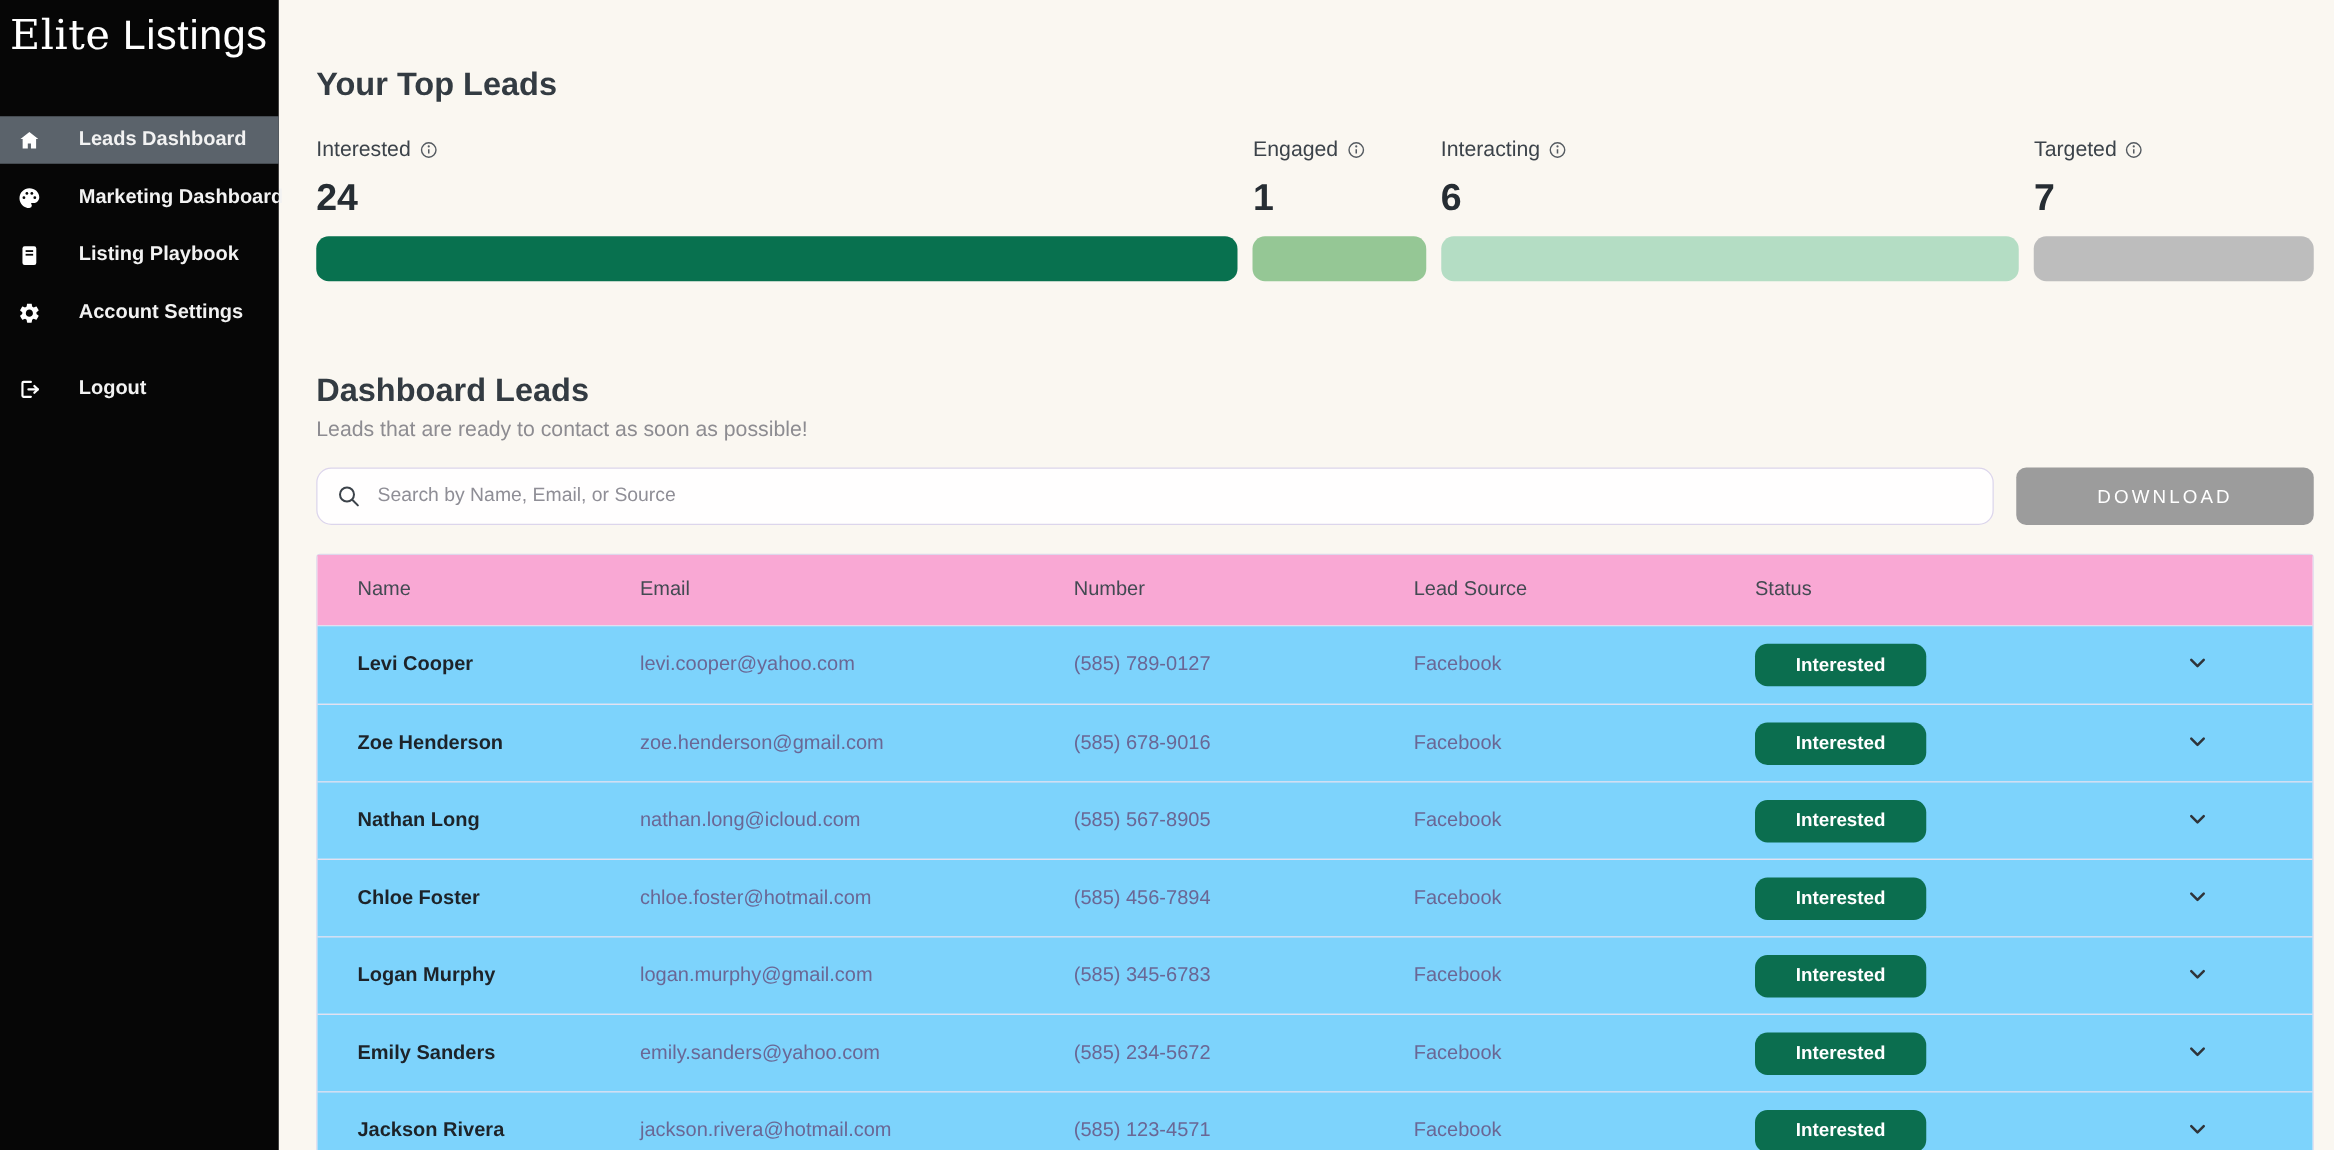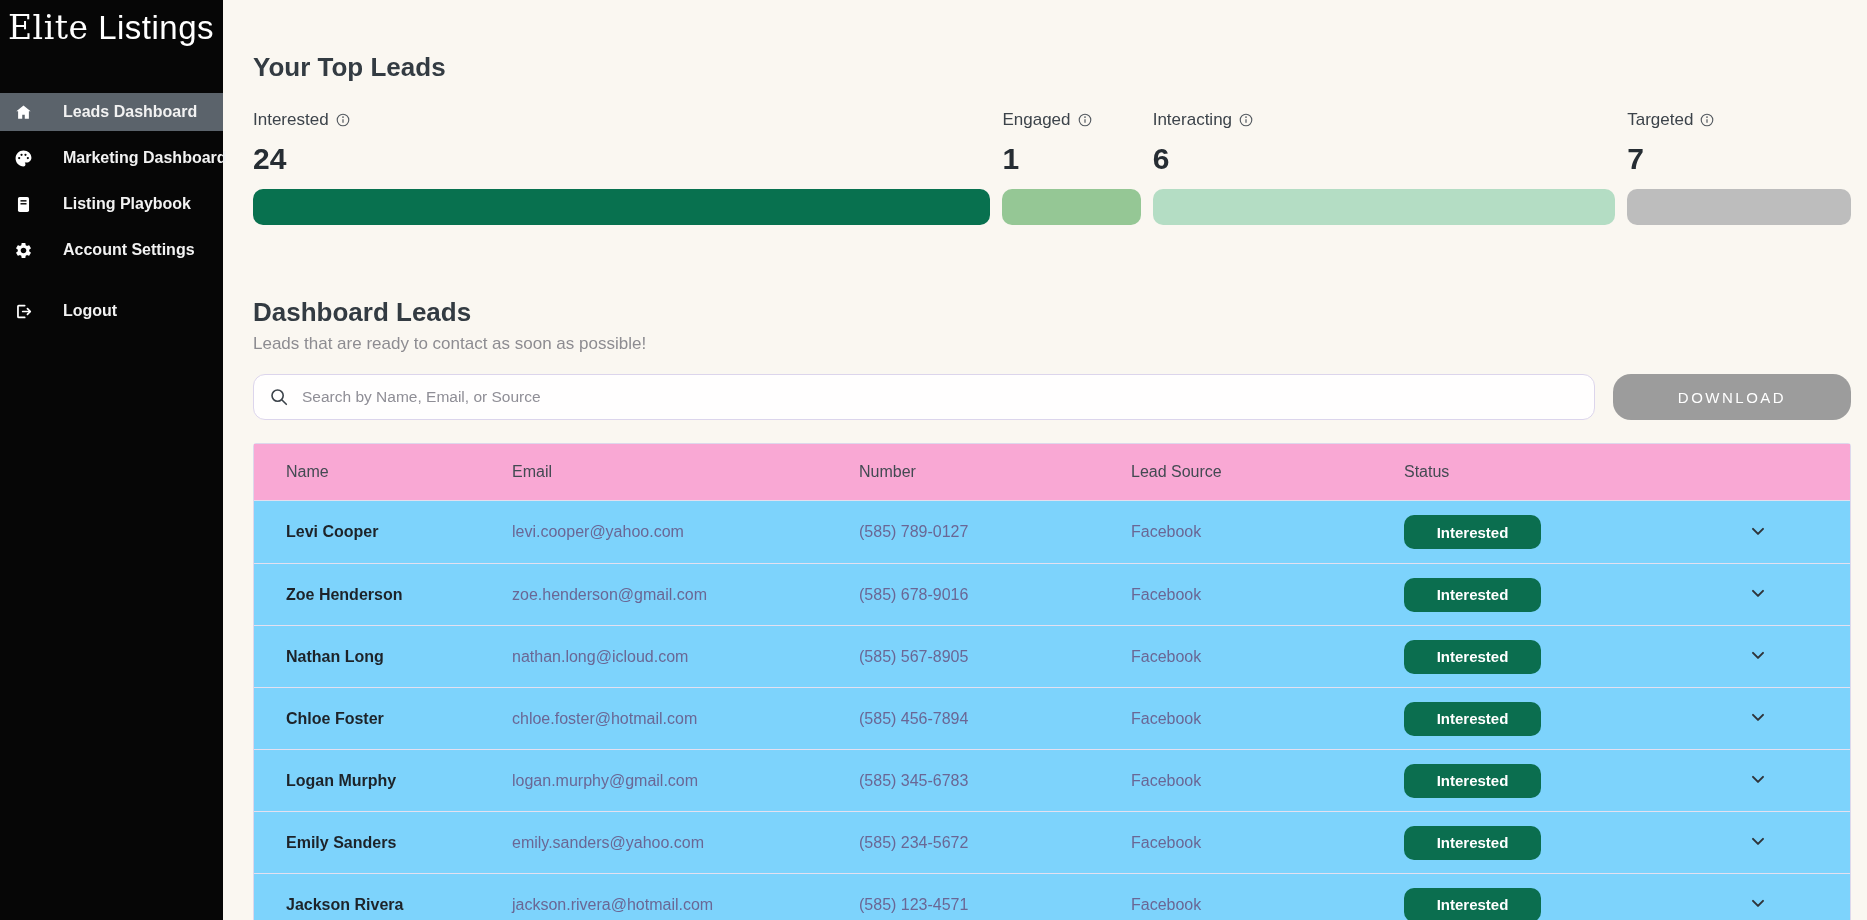--- a/index.html
+++ b/index.html
@@ -62,21 +62,21 @@
     background: #fffefe; outline: none;
     padding: 0 16px 0 48px;
     font-size: 15.5px; color: #3a4149;
     font-family: "Liberation Sans", sans-serif;
   }
   .search-input::placeholder { color: #8f8e96; }
   .search-icon { position: absolute; left: 16px; top: 13px; width: 20px; height: 20px; }
   .download-btn {
     width: 238px; height: 46px;
     background: #9c9c9c; color: #fff;
-    border: none; border-radius: 18px;
+    border: none; border-radius: 8px;
     font-size: 15px; letter-spacing: 2.5px; font-weight: 500;
     font-family: "Liberation Sans", sans-serif;
     cursor: pointer;
   }
 
   
   .table {
     margin-top: 23px;
     background: #fff;
     border: 1px solid #ddd8ec;

